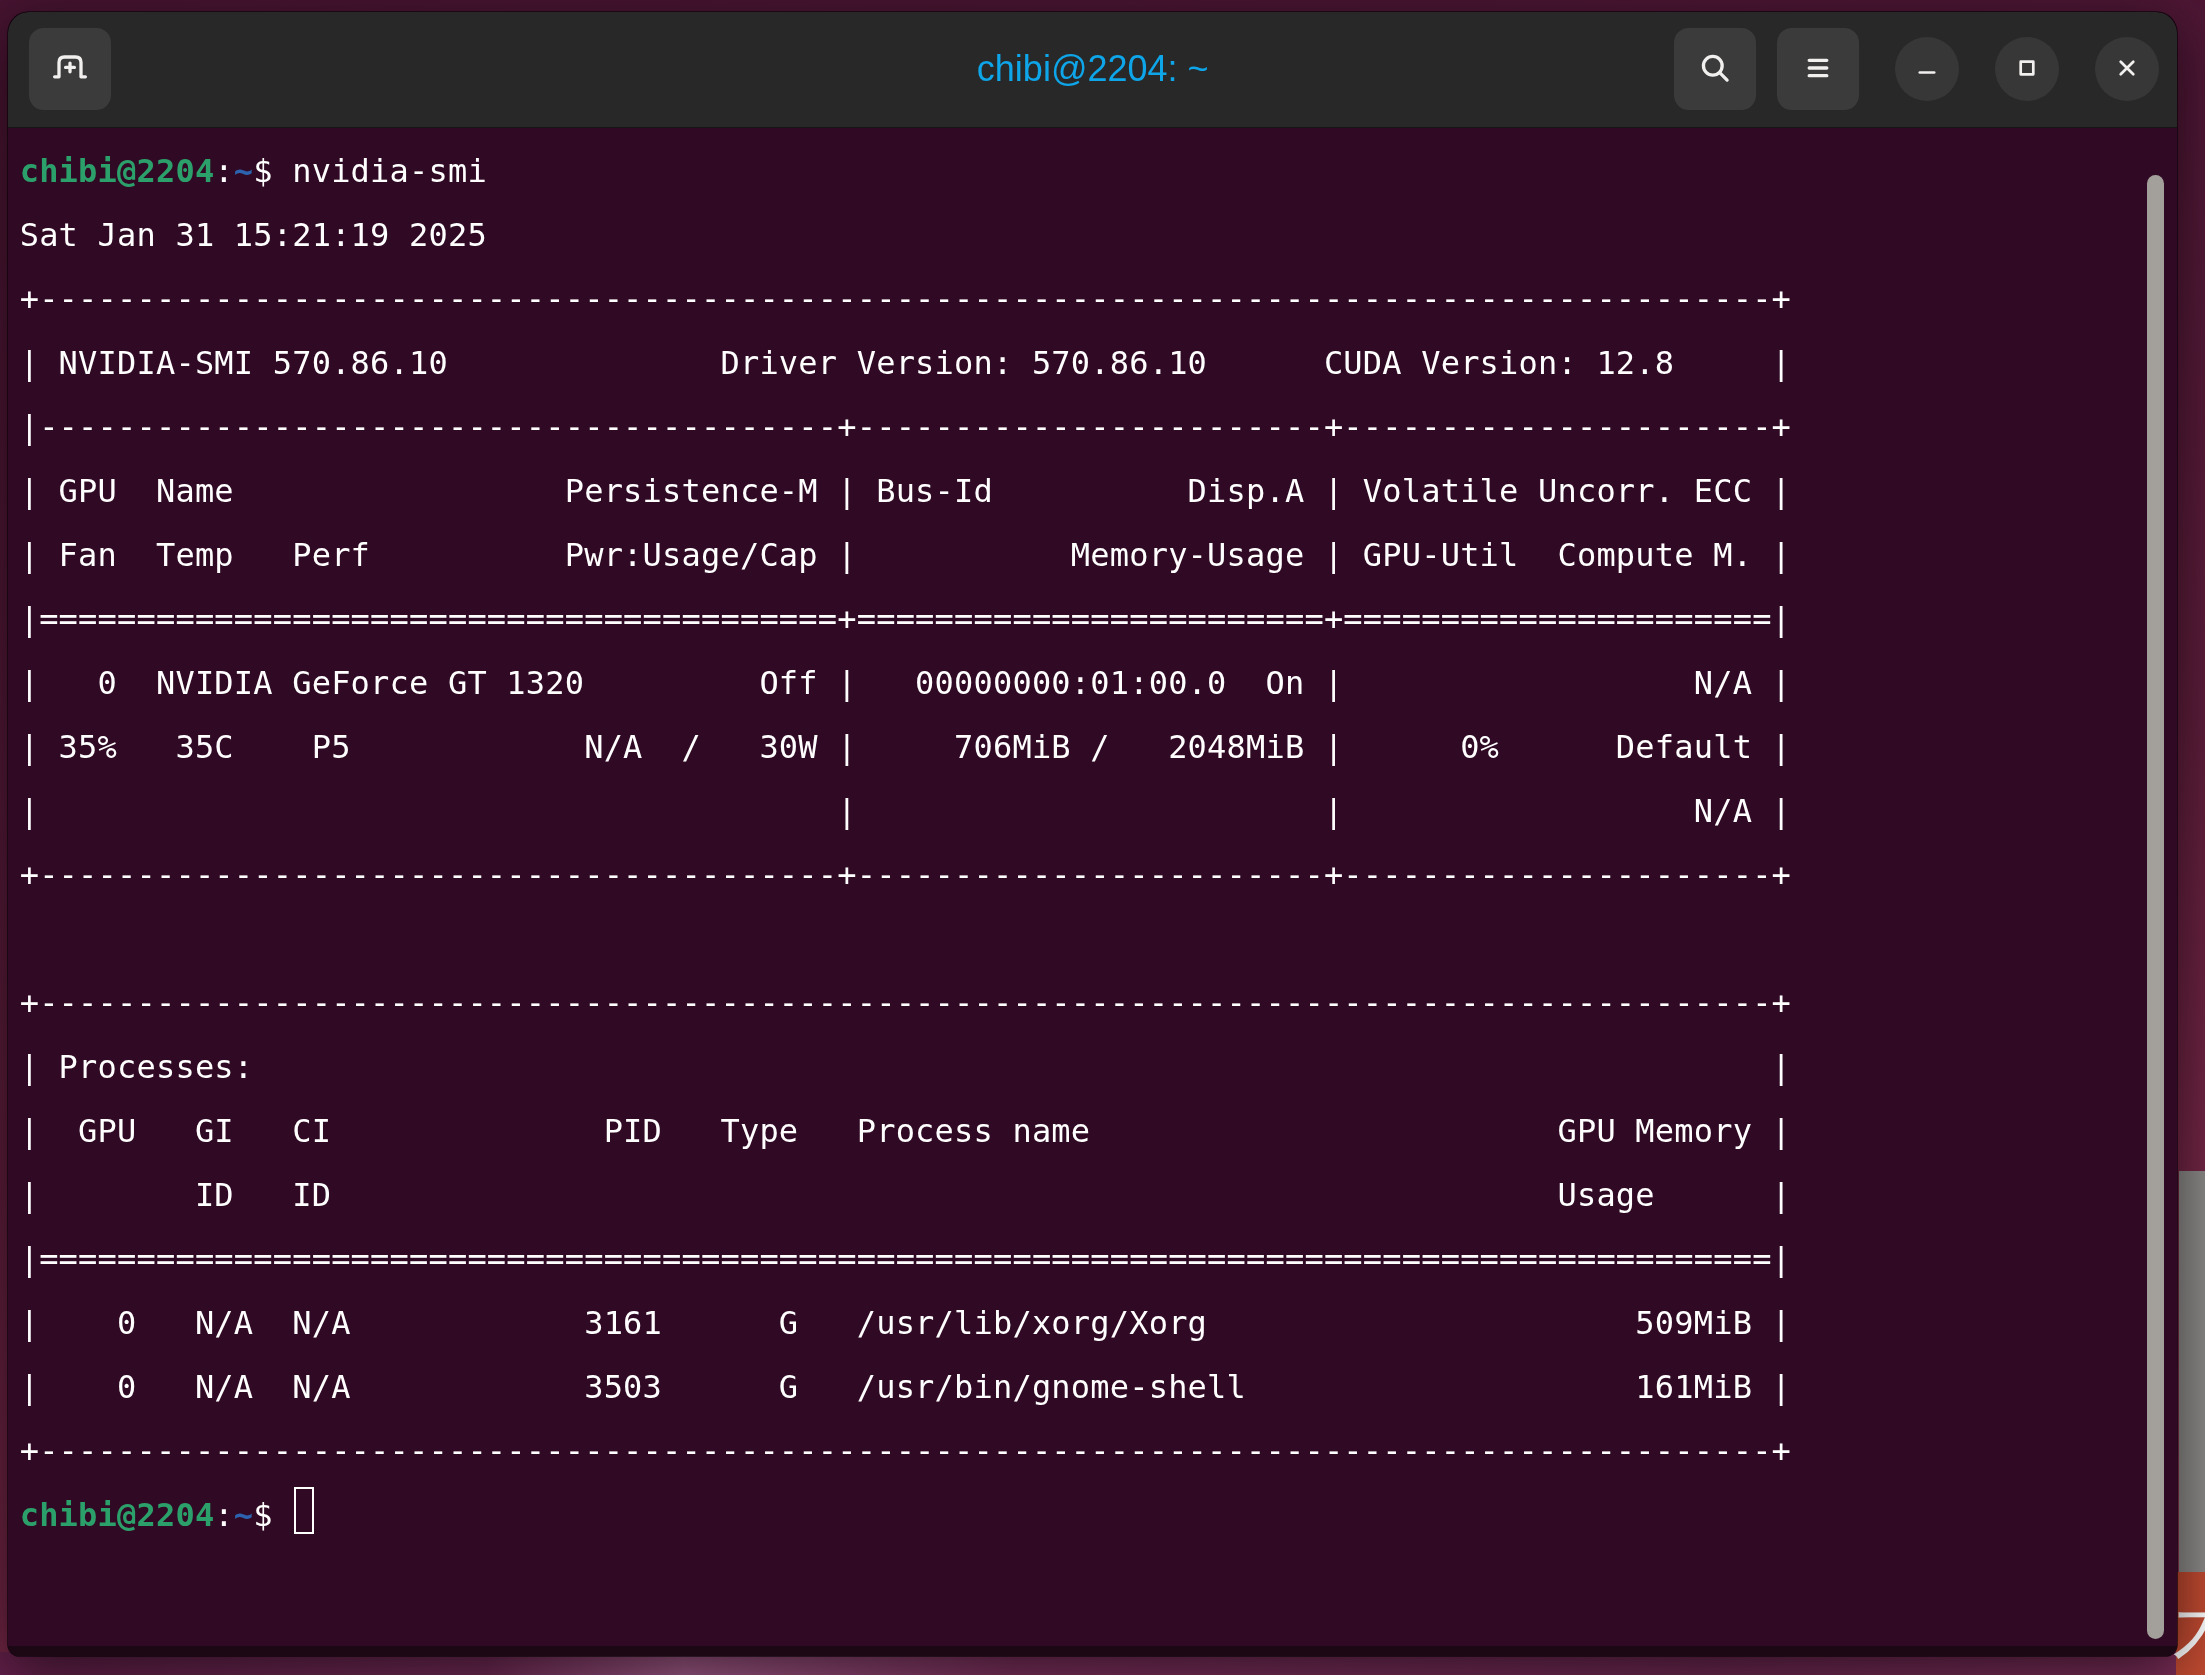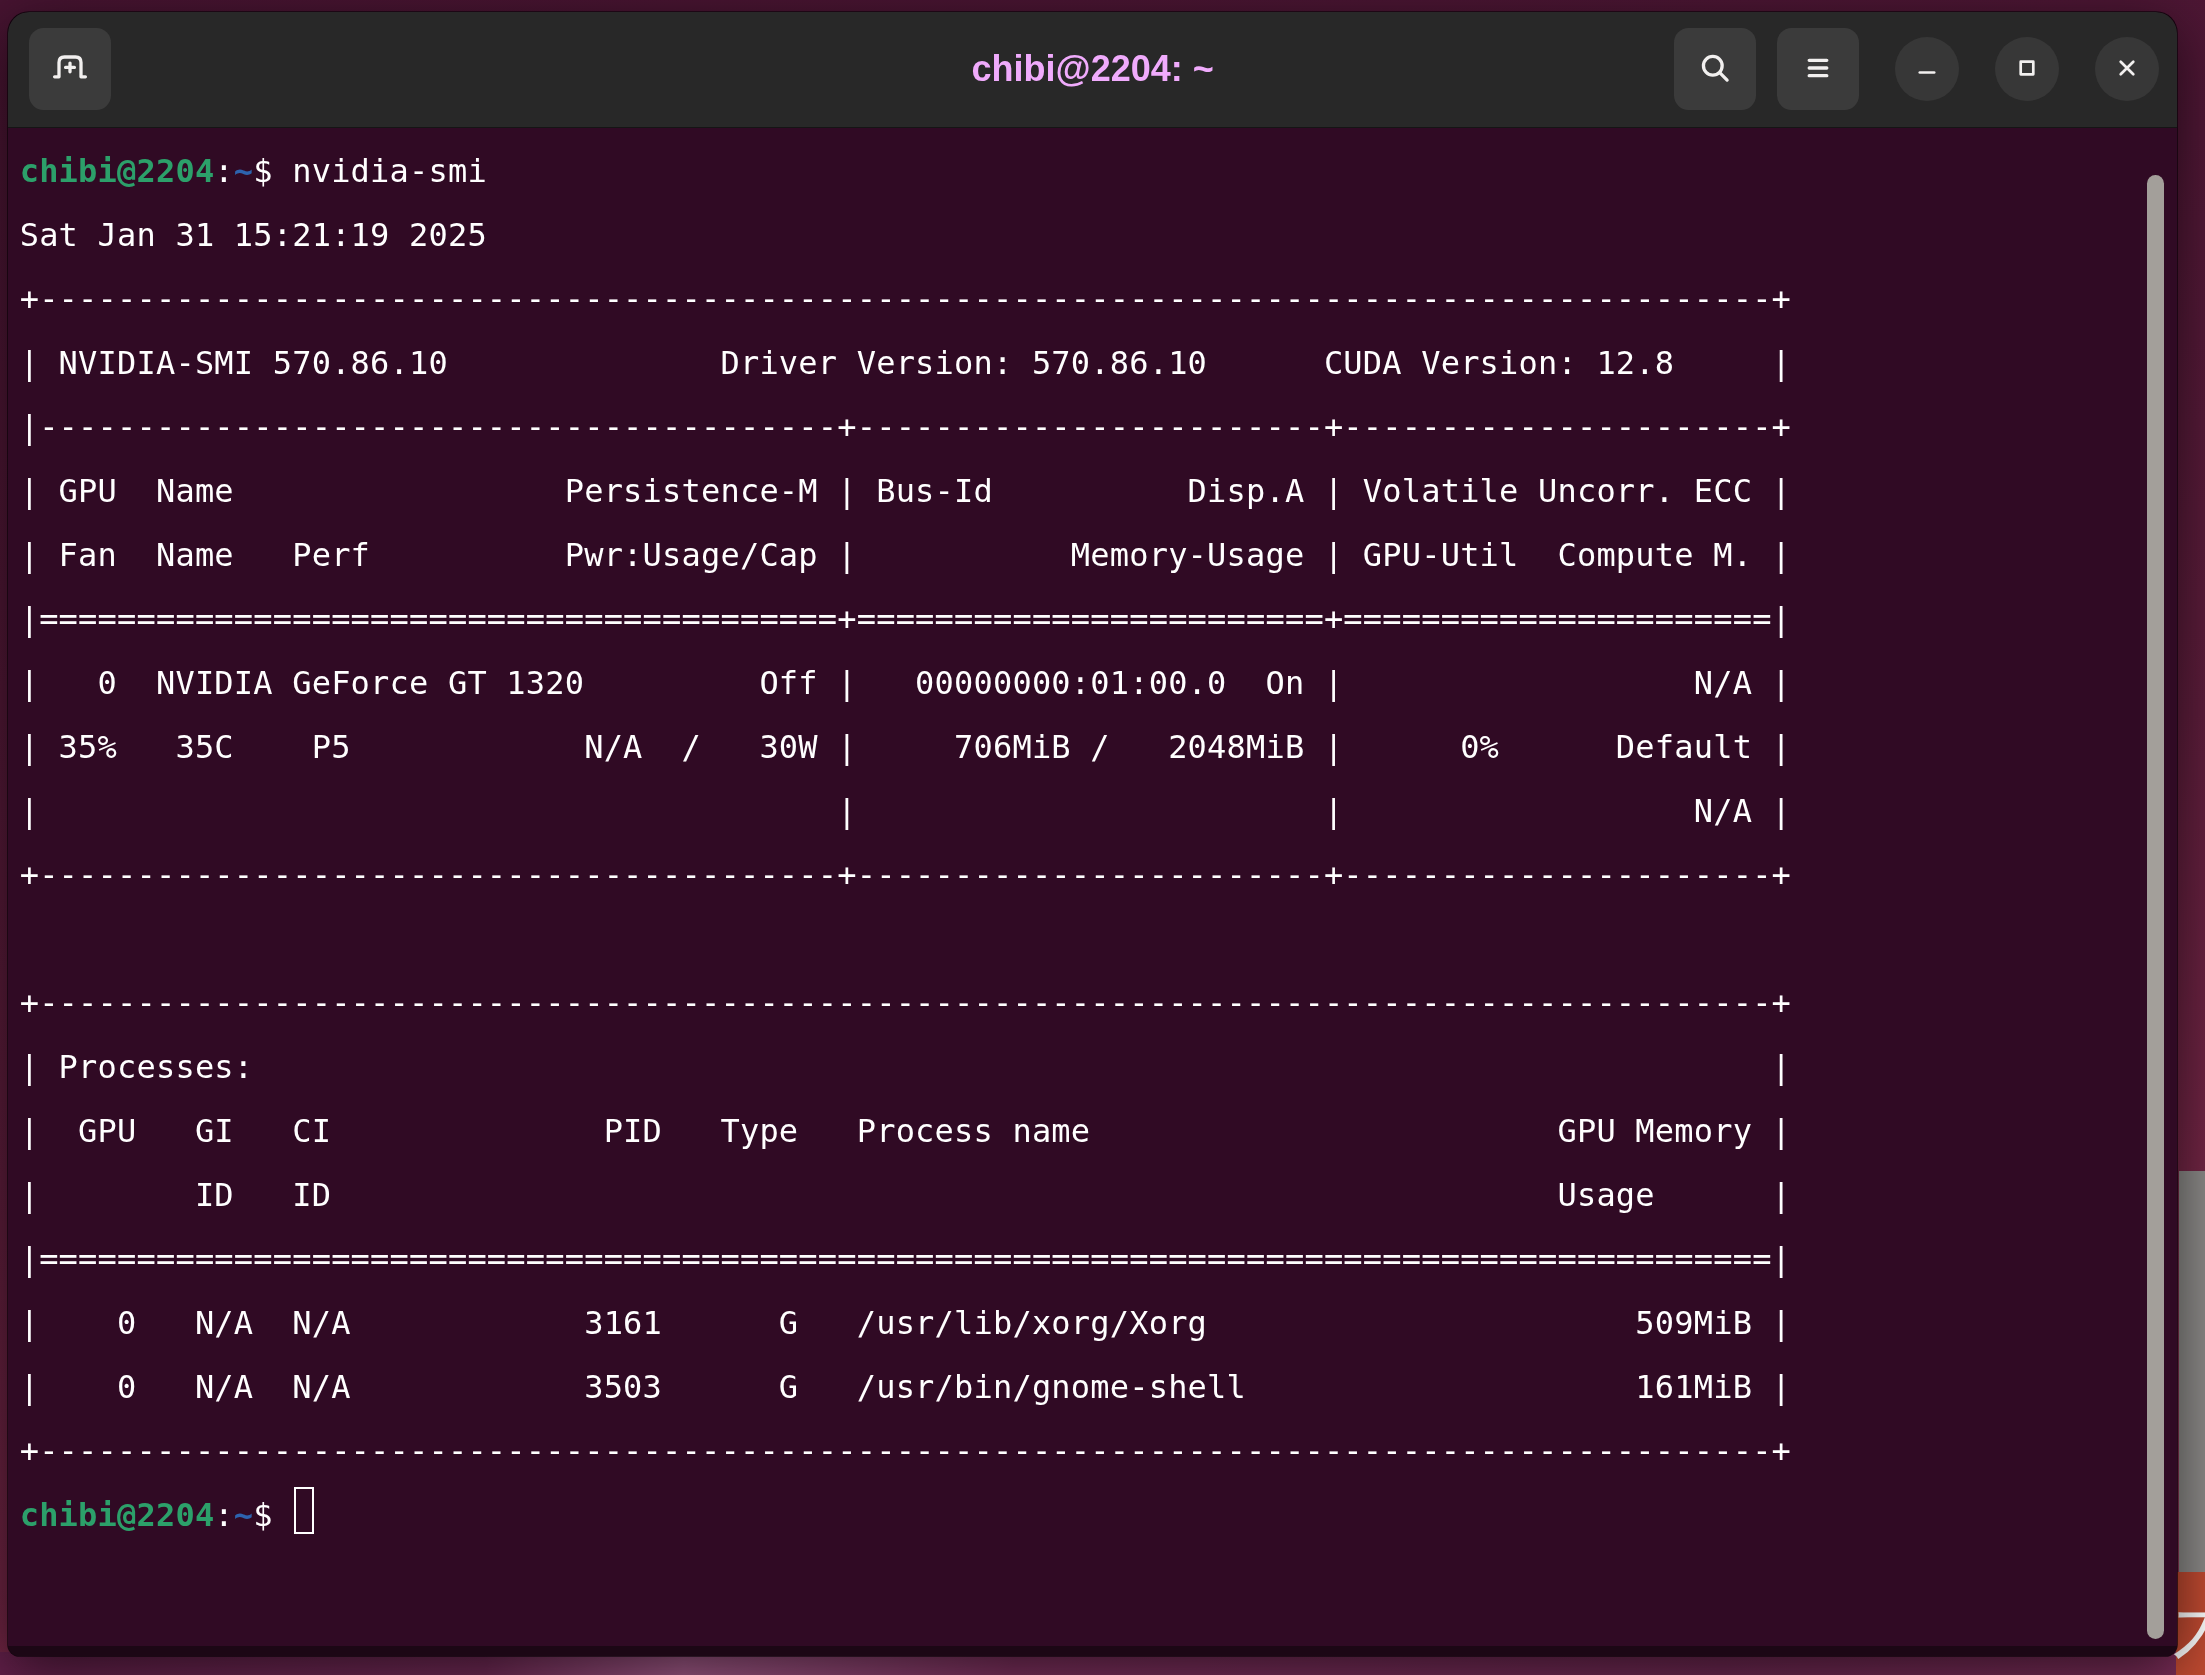--- a/index.html
+++ b/index.html
@@ -29,21 +29,21 @@
     flex:0 0 116px; background:#282828; position:relative;
     display:flex; align-items:center; padding:0 18px 0 21px;
     border-bottom:1.6px solid #151515; border-radius:21px 21px 0 0;
   }
   .sq-btn{
     width:82px; height:82px; border-radius:14.7px; background:#3b3b3b;
     display:flex; align-items:center; justify-content:center; flex:0 0 auto;
   }
   .title{
     position:absolute; left:50%; top:50%; transform:translate(-50%,-50%);
-    color:#f0abfc; font-weight:bold; font-size:36px; white-space:nowrap;
+    color:#0ea5e9; font-weight:normal; font-size:36px; white-space:nowrap;
   }
   .tb-right{ margin-left:auto; display:flex; align-items:center; }
   .tb-right .sq-btn{ margin-left:21px; }
   .circle-btn{
     width:64px; height:64px; border-radius:50%; background:#373737;
     display:flex; align-items:center; justify-content:center; flex:0 0 auto; margin-left:36px;
   }
   .circle-btn:first-of-type{ margin-left:46px; }
   .icon-stroke{ stroke:#f2f0ef; stroke-width:3; fill:none; stroke-linecap:round; stroke-linejoin:round; }
 
@@ -134,21 +134,21 @@
   <div class="terminal">
     <div class="screen">
 
       <div class="tline"><span class="p-user">chibi@2204</span><span>:</span><span class="p-path">~</span><span>$ </span><span>nvidia-smi</span></div>
 
       <div class="tline">Sat Jan 31 15:21:19 2025</div>
       <div class="tline">+-----------------------------------------------------------------------------------------+</div>
       <div class="tline">| NVIDIA-SMI 570.86.10              Driver Version: 570.86.10      CUDA Version: 12.8     |</div>
       <div class="tline">|-----------------------------------------+------------------------+----------------------+</div>
       <div class="tline">| GPU  Name                 Persistence-M | Bus-Id          Disp.A | Volatile Uncorr. ECC |</div>
-      <div class="tline">| Fan  Name   Perf          Pwr:Usage/Cap |           Memory-Usage | GPU-Util  Compute M. |</div>
+      <div class="tline">| Fan  Temp   Perf          Pwr:Usage/Cap |           Memory-Usage | GPU-Util  Compute M. |</div>
       <div class="tline">|=========================================+========================+======================|</div>
       <div class="tline">|   0  NVIDIA GeForce GT 1320         Off |   00000000:01:00.0  On |                  N/A |</div>
       <div class="tline">| 35%   35C    P5            N/A  /   30W |     706MiB /   2048MiB |      0%      Default |</div>
       <div class="tline">|                                         |                        |                  N/A |</div>
       <div class="tline">+-----------------------------------------+------------------------+----------------------+</div>
       <div class="tline"></div>
       <div class="tline">+-----------------------------------------------------------------------------------------+</div>
       <div class="tline">| Processes:                                                                              |</div>
       <div class="tline">|  GPU   GI   CI              PID   Type   Process name                        GPU Memory |</div>
       <div class="tline">|        ID   ID                                                               Usage      |</div>

